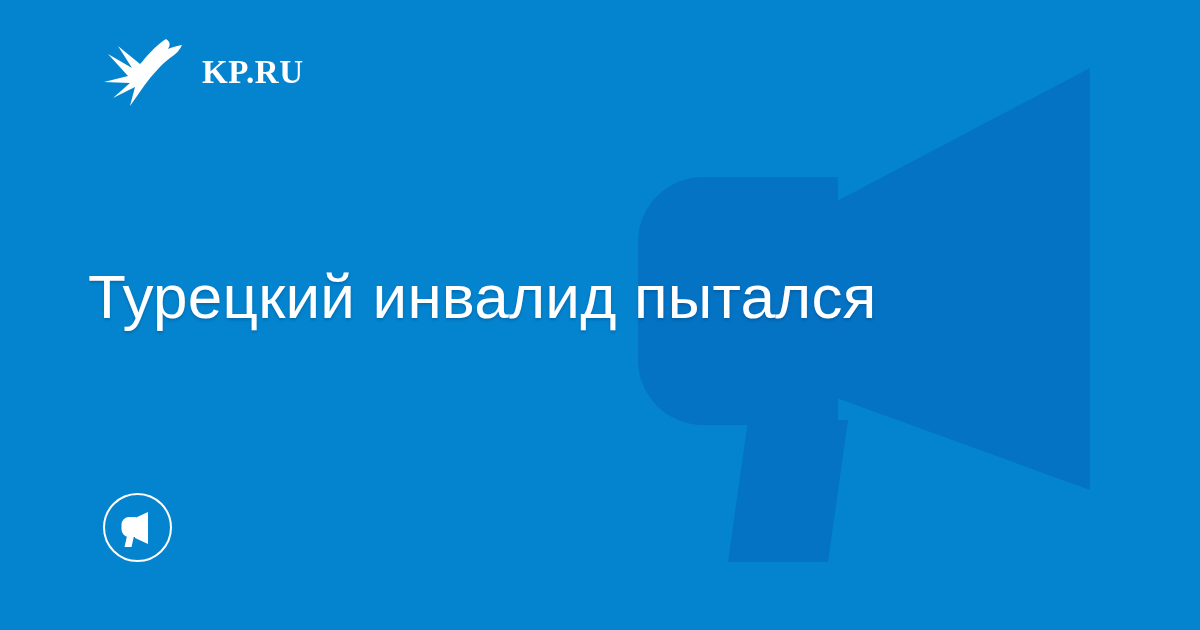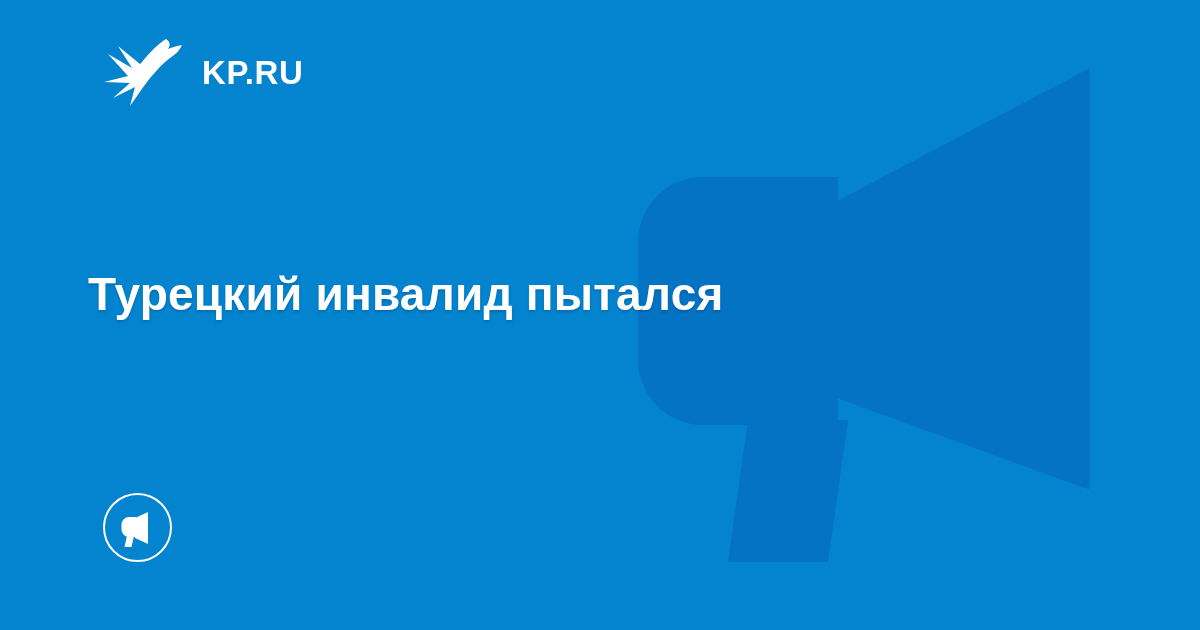--- a/index.html
+++ b/index.html
@@ -47,31 +47,32 @@
     flex: 0 0 auto;
   }
 
   .brand-name {
     color: #ffffff;
     font-size: 33px;
     font-weight: bold;
     letter-spacing: 0.6px;
     line-height: 1;
     white-space: nowrap;
+    font-family: Liberation Serif, serif;
   }
 
   
   .headline {
     position: absolute;
     left: 88px;
-    top: 230px;
+    top: 222px;
     width: 1020px;
     color: #ffffff;
-    font-size: 46px;
-    font-weight: bold;
+    font-size: 62px;
+    font-weight: normal;
     line-height: 66px;
     letter-spacing: 0.2px;
     text-shadow: 0 2px 3px rgba(0, 40, 80, 0.25);
   }
 
   .headline-line {
     display: block;
     white-space: nowrap;
   }
 

